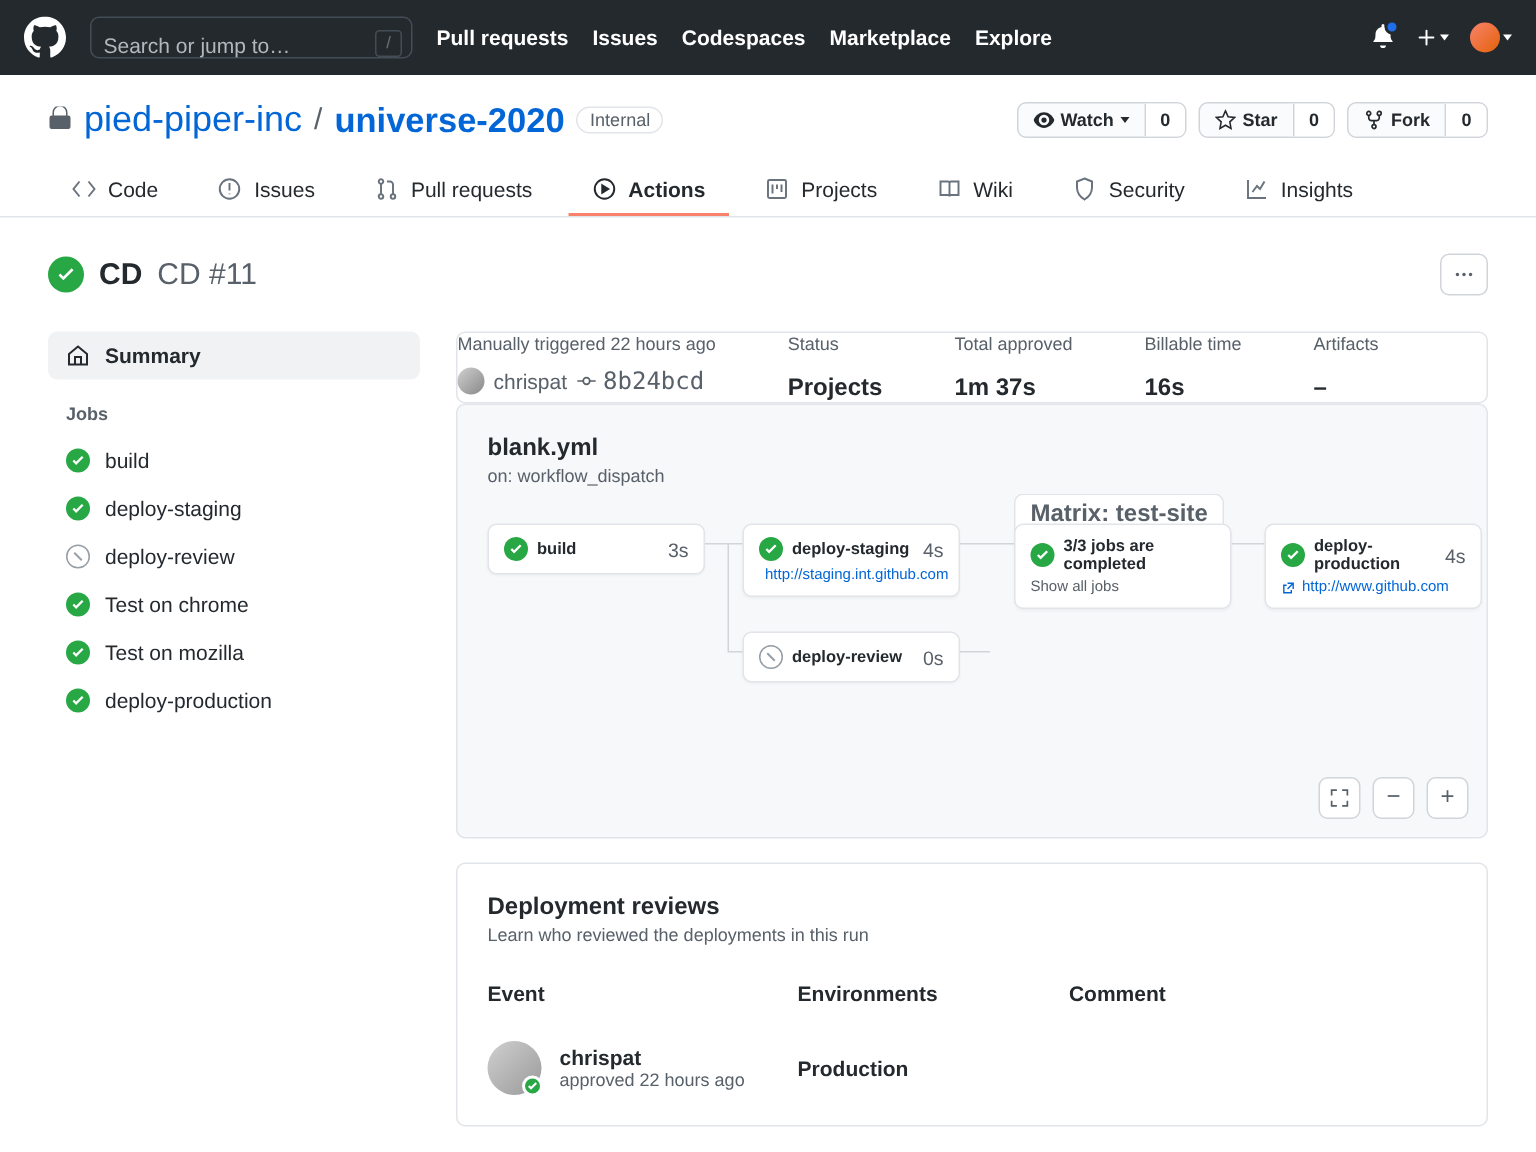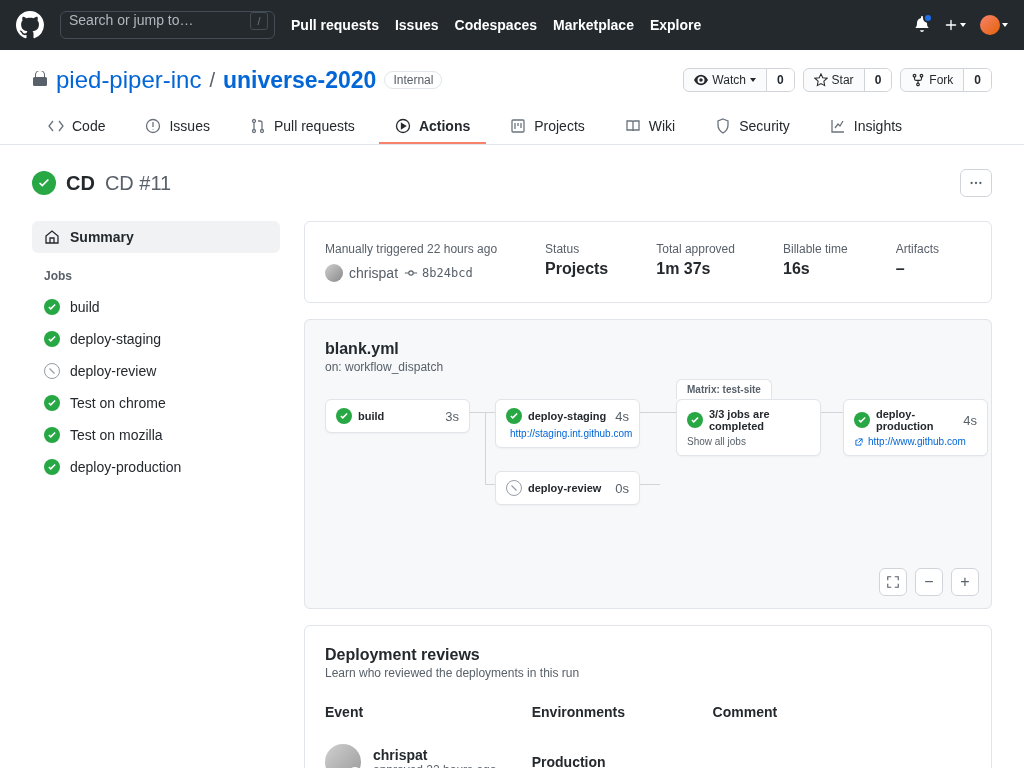--- a/index.html
+++ b/index.html
@@ -2,42 +2,42 @@
 <html><head>
 <meta charset="utf-8">
 <style>
 *{box-sizing:border-box;margin:0;padding:0}
 body{font-family:-apple-system,BlinkMacSystemFont,"Segoe UI",Helvetica,Arial,sans-serif;font-size:14px;color:#24292e;background:#fff}
 a{text-decoration:none}
 
 
 .gh-header{background:#24292e;height:50px;display:flex;align-items:center;padding:0 16px}
 .gh-logo{color:#fff;margin-right:16px;display:flex}
-.search-box{background:#24292e;border:1px solid #444d56;border-radius:6px;width:215px;height:28px;display:flex;align-items:flex-start;padding:0 8px;color:#b1b7bd;font-size:14px;position:relative}
+.search-box{background:#24292e;border:1px solid #444d56;border-radius:6px;width:215px;height:28px;display:flex;align-items:flex-end;padding:0 8px;color:#b1b7bd;font-size:14px;position:relative}
 .search-slash{border:1px solid #444d56;border-radius:3px;width:18px;height:18px;display:flex;align-items:center;justify-content:center;font-size:11px;color:#6a737d;position:absolute;right:6px}
 .nav-links{display:flex;gap:16px;margin-left:16px}
 .nav-links a{color:#fff;font-weight:600;font-size:14px}
 .header-right{margin-left:auto;display:flex;align-items:center;gap:14px}
 .bell{color:#fff;position:relative}
 .bell-dot{width:10px;height:10px;background:#1f6feb;border-radius:50%;position:absolute;top:-3px;right:-3px;border:2px solid #24292e}
 .plus-menu{color:#fff;display:flex;align-items:center;gap:2px}
 .avatar-menu{display:flex;align-items:center;gap:2px}
 .avatar-small{width:20px;height:20px;border-radius:50%;background:linear-gradient(135deg,#f9826c,#e36209)}
 
 
 .repo-head{padding:16px 32px 0;border-bottom:1px solid #e1e4e8}
 .repo-title-row{display:flex;align-items:center;gap:8px}
 .lock-icon{color:#586069}
 .repo-link{color:#0366d6;font-size:24px}
 .repo-sep{color:#586069;font-size:20px}
 .repo-name{color:#0366d6;font-size:23px;font-weight:600}
 .badge{border:1px solid #e1e4e8;border-radius:2em;padding:1px 8px;font-size:12px;color:#586069}
 .repo-actions{margin-left:auto;display:flex;gap:8px}
 .btn-count{display:flex;border:1px solid #d1d5da;border-radius:6px;overflow:hidden;background:#fafbfc;font-size:12px}
-.btn-count .btn-part{padding:4px 10px;display:flex;align-items:center;gap:4px;font-weight:400;color:#24292e}
+.btn-count .btn-part{padding:4px 10px;display:flex;align-items:center;gap:4px;font-weight:700;color:#24292e}
 .btn-count .count-part{padding:4px 10px;border-left:1px solid #d1d5da;background:#fff;font-weight:600}
 
 
 .repo-tabs{display:flex;gap:8px;margin-top:16px}
 .repo-tab{display:flex;align-items:center;gap:8px;padding:8px 16px;color:#24292e;font-size:14px;border-bottom:2px solid transparent}
 .repo-tab.active{border-bottom-color:#f9826c;font-weight:600}
 .repo-tab svg{color:#6a737d}
 .repo-tab.active svg{color:#24292e}
 
 
@@ -59,39 +59,39 @@
 .side-item{display:flex;align-items:center;gap:10px;padding:8px 12px;border-radius:6px;font-size:14px;color:#24292e}
 .side-item.active{background:#f1f2f4;font-weight:600}
 .side-heading{font-size:12px;font-weight:600;color:#586069;padding:16px 12px 8px}
 .job-status{width:16px;height:16px;border-radius:50%;display:flex;align-items:center;justify-content:center;flex-shrink:0}
 .job-status.success{background:#28a745}
 .job-status.skipped{border:1.5px solid #959da5}
 .job-status svg{width:10px;height:10px;color:#fff}
 .panel{flex:1;min-width:0}
 
 
-.summary-box{border:1px solid #e1e4e8;border-radius:6px;padding:20px;display:flex;gap:48px;margin-bottom:16px}
-.summary-item{display:flex;flex-direction:column;gap:4px}
+.summary-box{border:1px solid #e1e4e8;border-radius:6px;display:flex;gap:48px;}
+.summary-item{display:flex;flex-direction:column;gap:14px}
 .summary-label{font-size:12px;color:#586069}
 .summary-value{font-size:16px;font-weight:600;color:#24292e}
 .trig-row{display:flex;align-items:center;gap:6px;font-size:14px}
 .avatar-tiny{width:18px;height:18px;border-radius:50%;background:linear-gradient(135deg,#d0d0d0,#888)}
-.branch{display:flex;align-items:center;gap:4px;font-family:ui-monospace,monospace;font-size:12px;color:#586069}
+.branch{display:flex;align-items:center;gap:4px;font-family:ui-monospace,monospace;font-size:16px;color:#586069}
 
 
 .graph-box{border:1px solid #e1e4e8;border-radius:6px;background:#f6f8fa;padding:20px;position:relative;min-height:290px;margin-bottom:16px}
 .graph-title{font-size:16px;font-weight:600;color:#24292e}
 .graph-sub{font-size:12px;color:#586069;margin-top:2px}
 .graph-canvas{position:relative;margin-top:20px;height:170px}
 .gnode{position:absolute;background:#fff;border:1px solid #e1e4e8;border-radius:6px;padding:8px 10px;font-size:12px;width:145px;box-shadow:0 1px 2px rgba(0,0,0,0.04)}
 .gnode .row1{display:flex;align-items:center;gap:6px}
 .gnode .name{font-weight:600;font-size:11px;flex:1}
 .gnode .time{font-size:13px;color:#586069}
 .gnode .url{color:#0366d6;font-size:10px;margin-top:4px;display:flex;align-items:center;gap:4px}
-.matrix-label{position:absolute;background:#fff;border:1px solid #e1e4e8;border-radius:6px 6px 0 0;padding:4px 10px;font-size:10px;font-weight:600;color:#586069;border-bottom:none}
+.matrix-label{position:absolute;background:#fff;border:1px solid #e1e4e8;border-radius:6px 6px 0 0;padding:4px 10px;font-size:16px;font-weight:600;color:#586069;border-bottom:none}
 .sub-jobs{font-size:10px;color:#586069;margin-top:4px}
 .conn{position:absolute;border-top:1px solid #d1d5da;height:1px}
 .conn-v{position:absolute;border-left:1px solid #d1d5da;width:1px}
 .graph-controls{position:absolute;bottom:12px;right:12px;display:flex;gap:8px}
 .graph-btn{width:28px;height:28px;border:1px solid #d1d5da;border-radius:6px;background:#fff;display:flex;align-items:center;justify-content:center;color:#586069;font-size:16px}
 
 
 .deploy-box{border:1px solid #e1e4e8;border-radius:6px;padding:20px}
 .deploy-title{font-size:16px;font-weight:600}
 .deploy-sub{font-size:12px;color:#586069;margin-top:2px}

